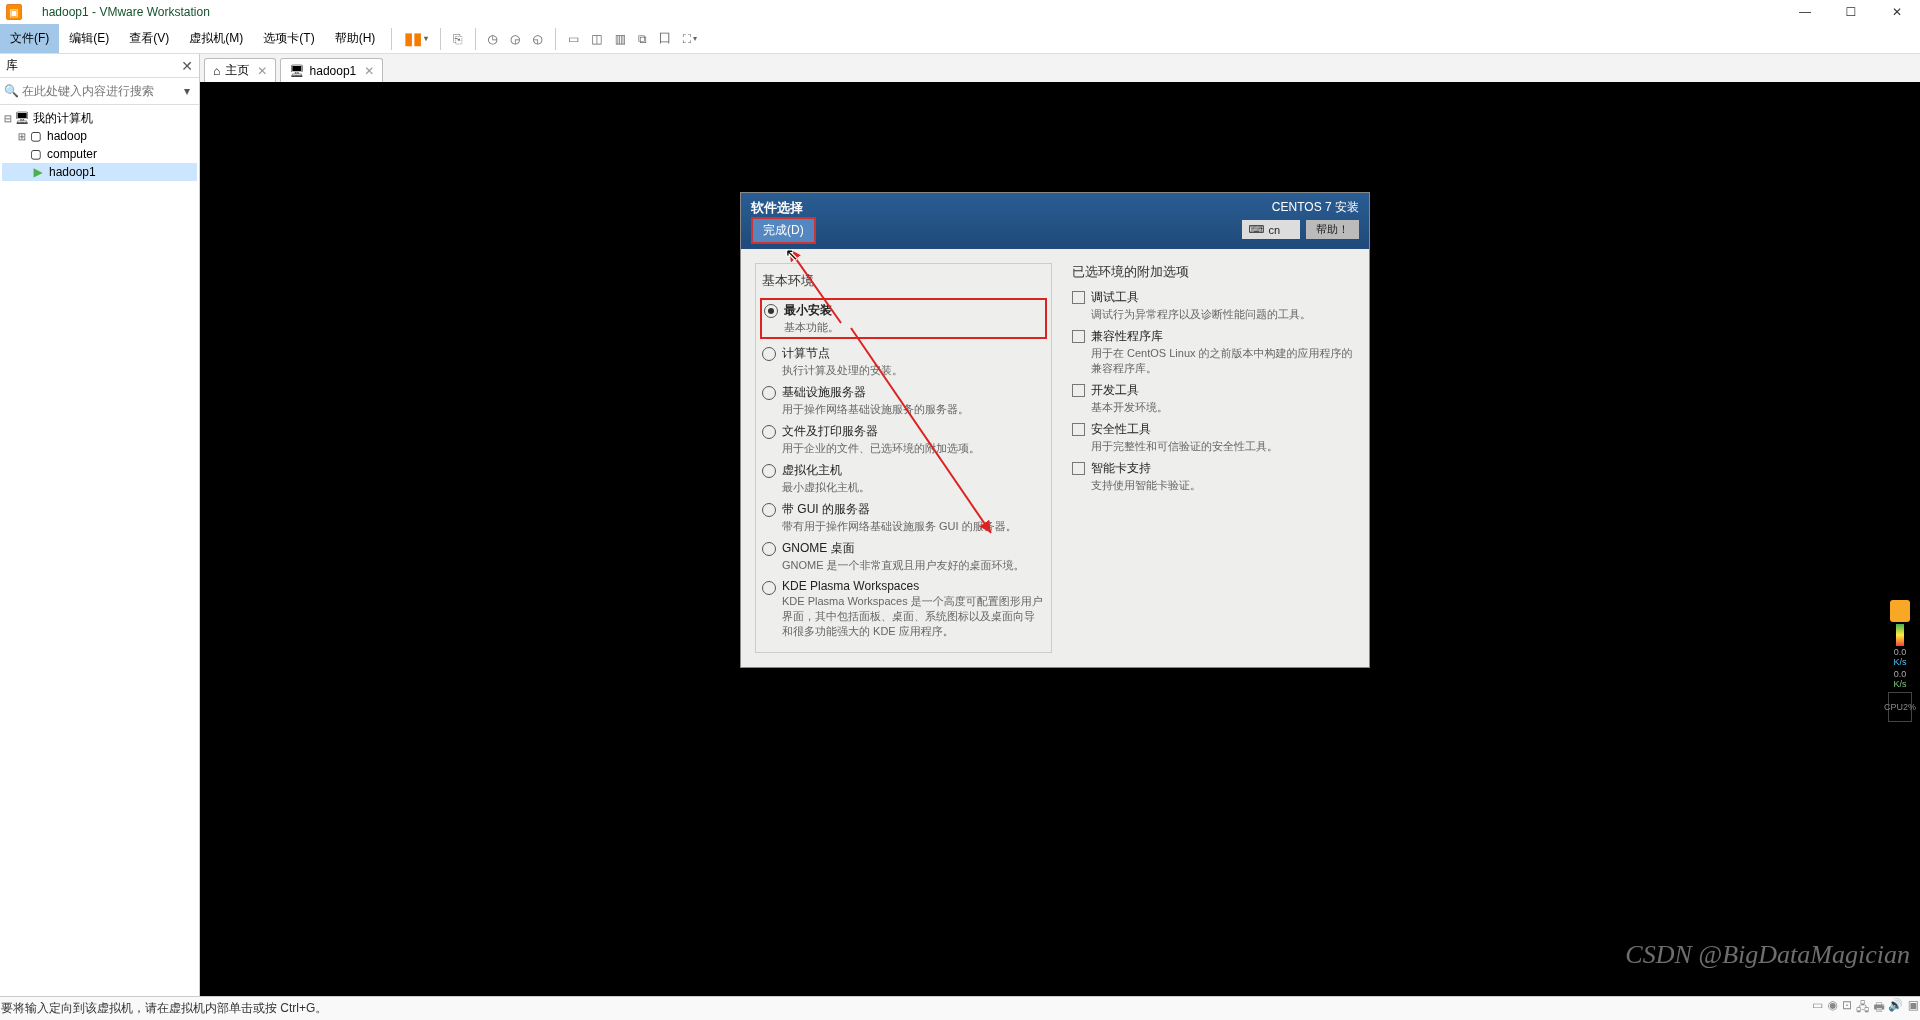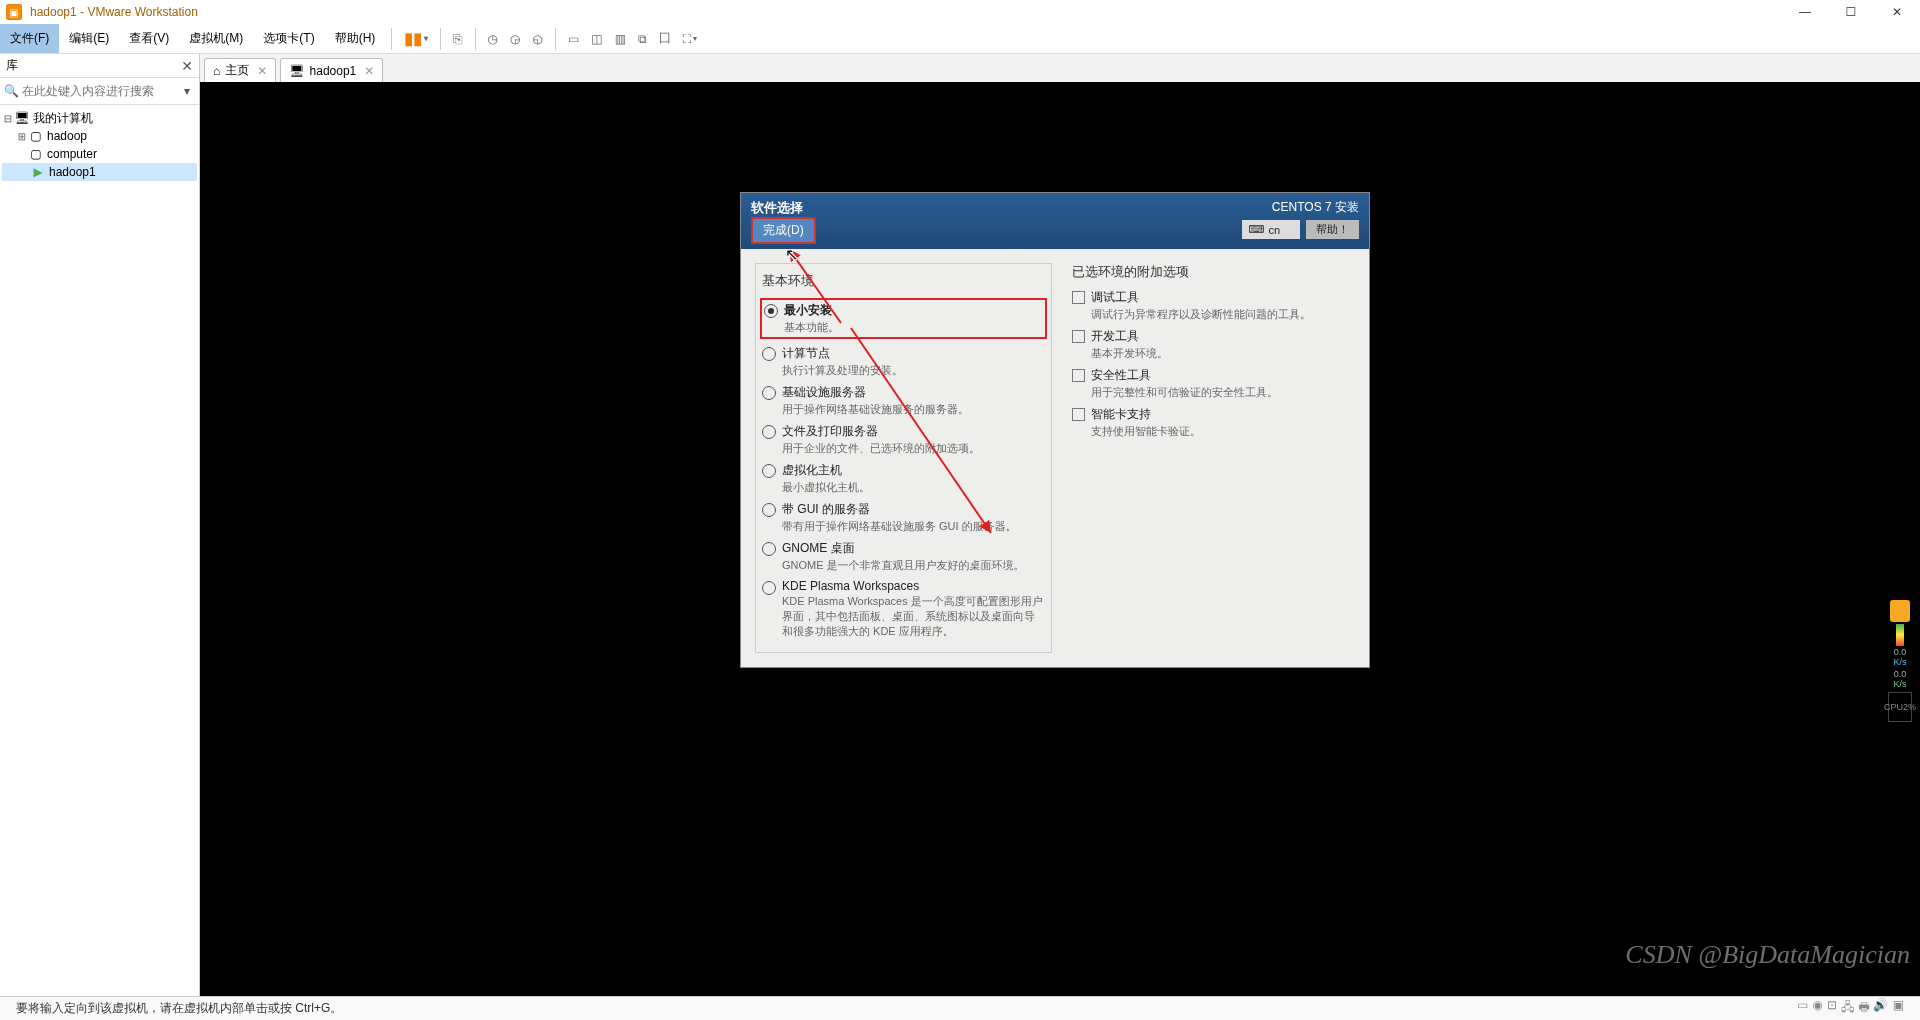--- a/index.html
+++ b/index.html
@@ -1,21 +1,21 @@
 <!DOCTYPE html>
 <html><head>
 <meta charset="utf-8">
 <style>
   * { box-sizing: border-box; margin: 0; padding: 0; }
   body { font-family: "Microsoft YaHei", "Segoe UI", sans-serif; font-size: 12px; background: #fff; overflow: hidden; width: 1920px; height: 1020px; position: relative; }
   
   
   .titlebar { height: 24px; display: flex; align-items: center; padding-left: 6px; background: #fff; }
   .titlebar .icon { width: 16px; height: 16px; background: #fb8c00; border: 1px solid #e67e22; display: flex; align-items: center; justify-content: center; color: #fff; font-size: 10px; border-radius: 2px; }
-  .titlebar .title { margin-left: 8px; color: #a16207; }
+  .titlebar .title { margin-left: 20px; color: #14532d; }
   .titlebar .win-btns { margin-left: auto; display: flex; }
   .titlebar .win-btn { width: 46px; height: 24px; display: flex; align-items: center; justify-content: center; color: #333; cursor: pointer; }
   
   
   .menubar { height: 30px; display: flex; align-items: center; border-bottom: 1px solid #ddd; }
   .menubar .menu-item { padding: 6px 10px; cursor: pointer; }
   .menubar .menu-item.active { background: #a3c7e8; }
   .menubar .sep { width: 1px; height: 22px; background: #ccc; margin: 0 6px; }
   .menubar .tool { padding: 4px 6px; display: flex; align-items: center; cursor: pointer; color: #666; }
   .menubar .pause { color: #f57c00; font-size: 16px; font-weight: bold; }
@@ -76,21 +76,21 @@
   
   .arrow-svg { position:absolute; left:0; top:0; width:630px; height:476px; pointer-events:none;}
   
   
   .fake-cursor { position:absolute; left:584px; top:164px; font-size:16px; color:#000; pointer-events:none; text-shadow: -1px -1px 0 #fff, 1px -1px 0 #fff, -1px 1px 0 #fff, 1px 1px 0 #fff;}
   
   
   .watermark { position:absolute; right:10px; bottom:26px; color:rgba(200,200,200,0.55); font-size:26px; font-style:italic; pointer-events:none; font-family: Georgia, serif;}
   
   
-  .statusbar { height: 24px; border-top: 1px solid #ccc; display: flex; align-items: center; padding: 0 16px; font-size: 12px; color: #333; background:#f9f9f9;}
+  .statusbar { height: 24px; border-top: 1px solid #ccc; display: flex; align-items: center; padding: 0 1px; font-size: 12px; color: #333; background:#f9f9f9;}
   .statusbar .right-icons { margin-left:auto; display:flex; gap:4px; color:#888;}
   
   
   .right-widgets { position:absolute; right:6px; top:600px; width:28px; display:flex; flex-direction:column; gap:2px; align-items:center; font-size:9px; color:#aaa;}
   .right-widgets .shield { width:20px; height:22px; background:#f9a825; border-radius:3px;}
   .right-widgets .bar { width:8px; height:22px; background:linear-gradient(#4caf50,#ffeb3b,#f44336);}
   .right-widgets .net { text-align:center; line-height:1.1;}
   .right-widgets .cpu-box { border:1px solid #444; width:24px; height:30px; display:flex; align-items:center; justify-content:center; color:#888;}
 </style>
 </head>
@@ -265,20 +265,27 @@
                 <div class="opt">
                   <div class="check"></div>
                   <div class="txt">
                     <div class="t1">调试工具</div>
                     <div class="t2">调试行为异常程序以及诊断性能问题的工具。</div>
                   </div>
                 </div>
                 <div class="opt">
                   <div class="check"></div>
                   <div class="txt">
+                    <div class="t1">兼容性程序库</div>
+                    <div class="t2">用于在 CentOS Linux 的之前版本中构建的应用程序的兼容程序库。</div>
+                  </div>
+                </div>
+                <div class="opt">
+                  <div class="check"></div>
+                  <div class="txt">
                     <div class="t1">开发工具</div>
                     <div class="t2">基本开发环境。</div>
                   </div>
                 </div>
                 <div class="opt">
                   <div class="check"></div>
                   <div class="txt">
                     <div class="t1">安全性工具</div>
                     <div class="t2">用于完整性和可信验证的安全性工具。</div>
                   </div>

